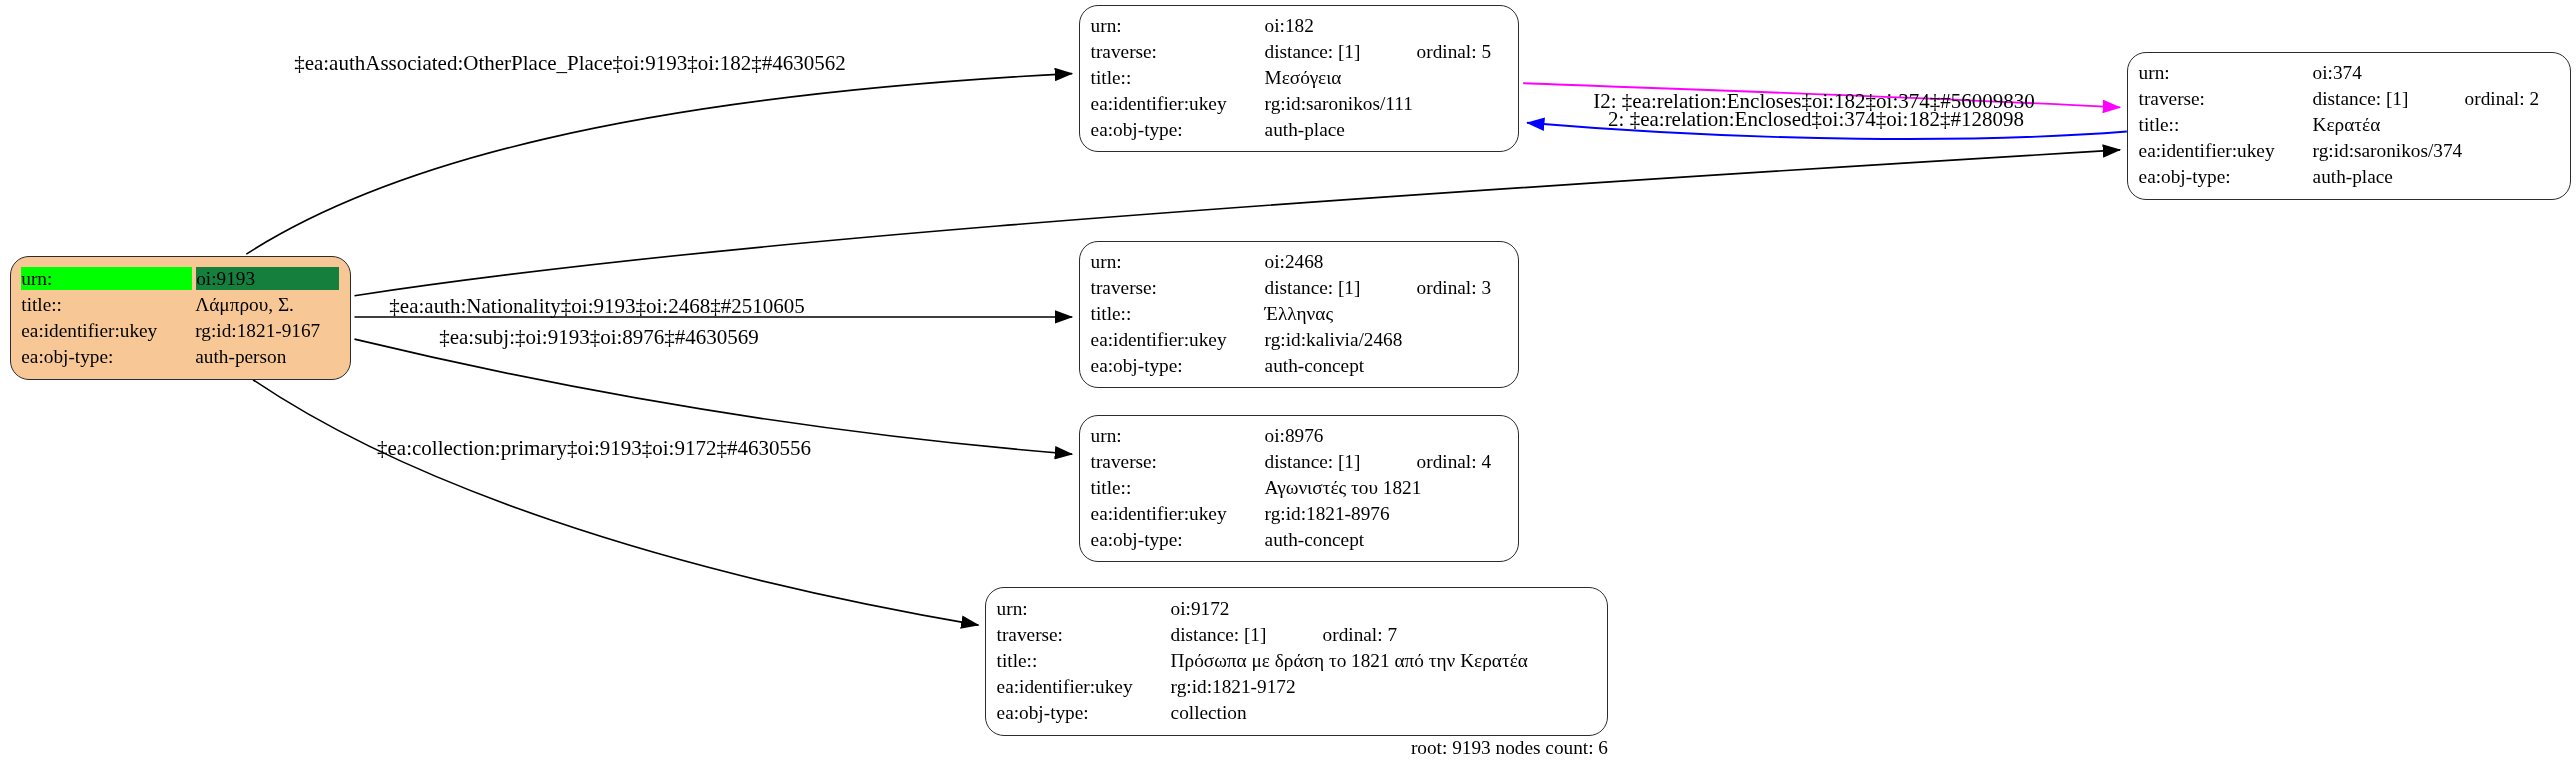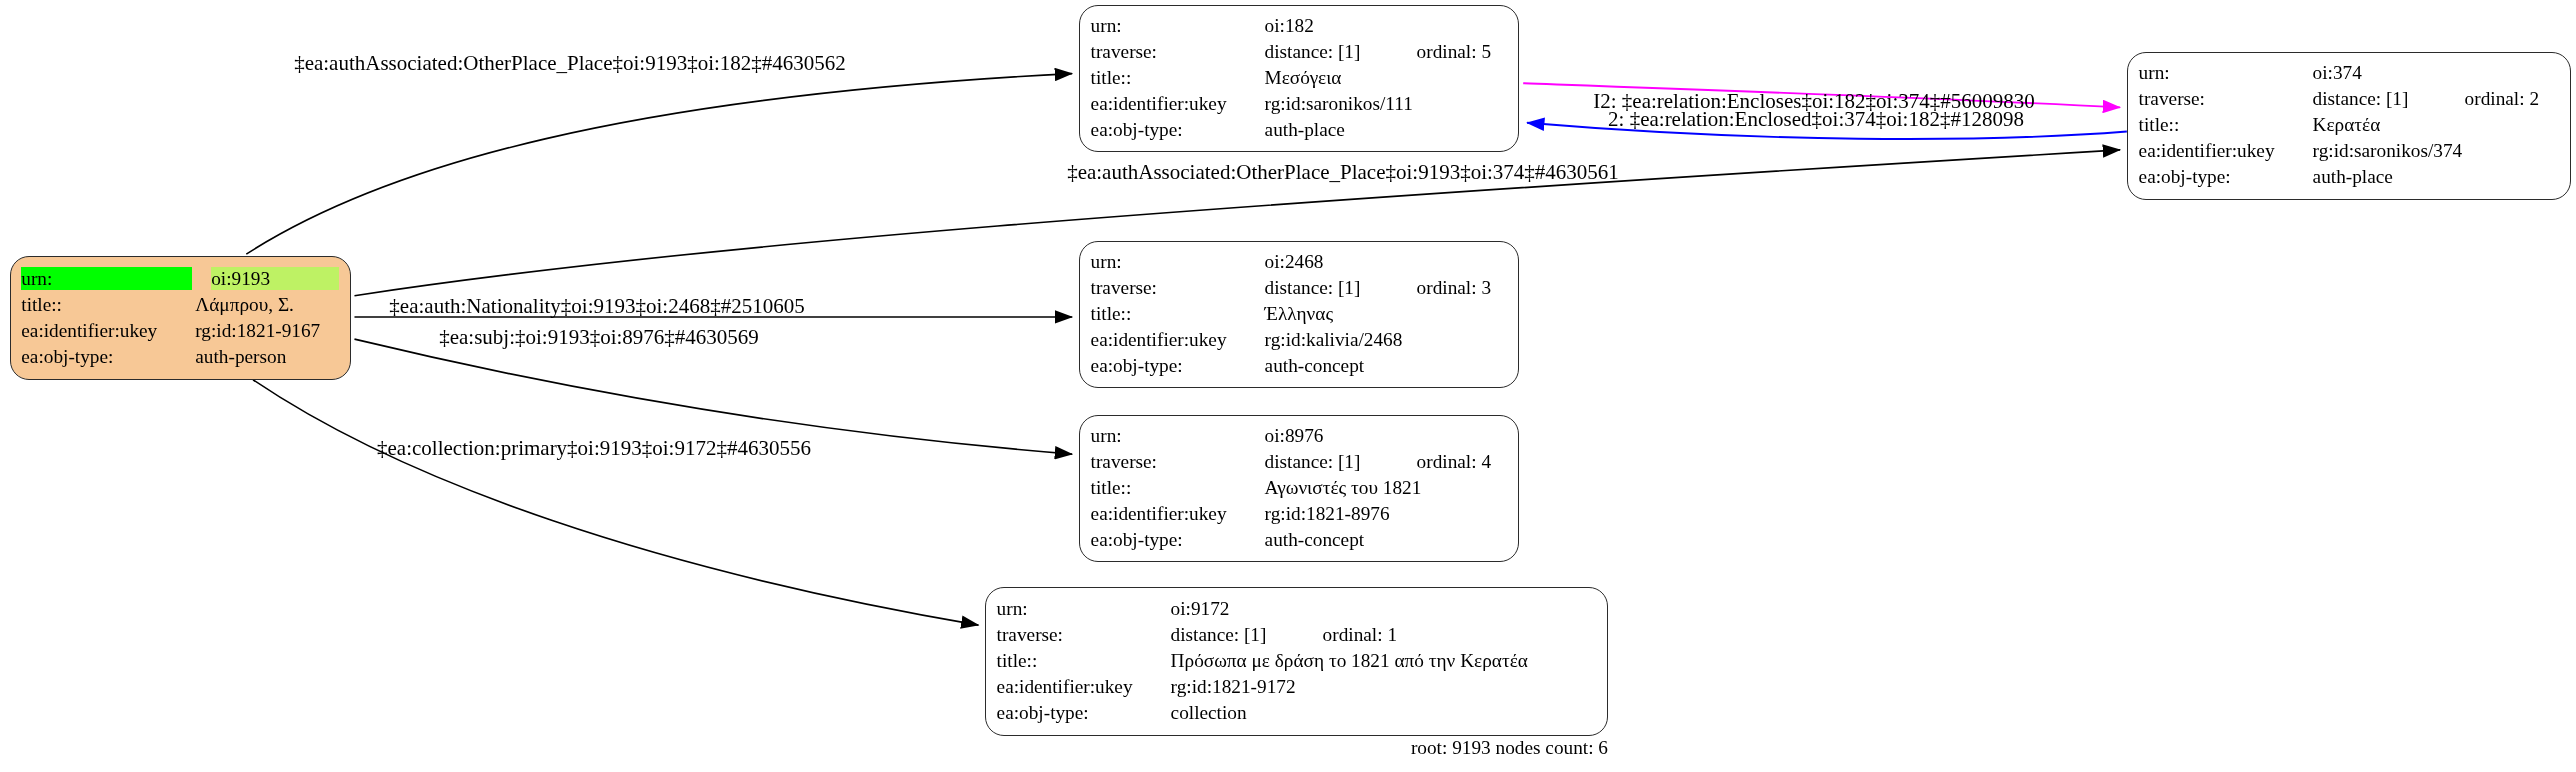--- a/index.html
+++ b/index.html
@@ -21,21 +21,21 @@
     padding:6.8px 10.6px;
     font-size:19.3px;
     line-height:26px;
   }
   .row{display:flex;height:26px;align-items:center;position:relative;white-space:nowrap;}
   .key{flex:0 0 174px;}
   .val{flex:0 0 auto;}
   .ord{position:absolute;left:326px;}
   .person{background:#F7C896;padding:8.7px 10.6px;}
   .hl .key{background:#00FF00;flex:0 0 171px;margin-right:3.9px;line-height:23px;}
-  .hl .val{background:#bef264;flex:1;line-height:23px;margin-left:15px;}
+  .hl .val{background:#15803d;flex:1;line-height:23px;}
   .edge-label{
     position:absolute;
     transform:translateX(-50%);
     white-space:nowrap;
     font-size:21px;
     line-height:19.3px;
   }
   .caption{
     position:absolute;
     left:985px;top:737px;width:623px;
@@ -185,38 +185,37 @@
   </div>
 
   <div class="node" style="left:985px;top:587px;width:623px;height:149px;padding-top:7.7px;">
     <div class="row">
       <span class="key">urn:</span>
       <span class="val">oi:9172</span>
     </div>
     <div class="row">
       <span class="key">traverse:</span>
       <span class="val">distance: [1]</span>
-      <span class="ord">ordinal: 1</span>
+      <span class="ord">ordinal: 7</span>
     </div>
     <div class="row">
       <span class="key">title::</span>
       <span class="val">Πρόσωπα με δράση το 1821 από την Κερατέα</span>
     </div>
     <div class="row">
       <span class="key">ea:identifier:ukey</span>
       <span class="val">rg:id:1821-9172</span>
     </div>
     <div class="row">
       <span class="key">ea:obj-type:</span>
       <span class="val">collection</span>
     </div>
   </div>
 
   <div class="edge-label" style="left:570px;top:54px;">‡ea:authAssociated:OtherPlace_Place‡oi:9193‡oi:182‡#4630562</div>
-  <div class="edge-label" style="left:1343px;top:163px;">‡ea:authAssociated:OtherPlace_Place‡oi:9193‡oi:374‡#4630561</div>
   <div class="edge-label" style="left:597px;top:297px;">‡ea:auth:Nationality‡oi:9193‡oi:2468‡#2510605</div>
   <div class="edge-label" style="left:599px;top:328px;">‡ea:subj:‡oi:9193‡oi:8976‡#4630569</div>
   <div class="edge-label" style="left:594px;top:439px;">‡ea:collection:primary‡oi:9193‡oi:9172‡#4630556</div>
   <div class="edge-label" style="left:1814px;top:63px;color:#000;margin-top:29px;">I2: ‡ea:relation:Encloses‡oi:182‡oi:374‡#56009830</div>
   <div class="edge-label" style="left:1816px;top:110px;color:#000;">2: ‡ea:relation:Enclosed‡oi:374‡oi:182‡#128098</div>
 
   <div class="caption">root: 9193 nodes count: 6</div>
 
 </div>
 

